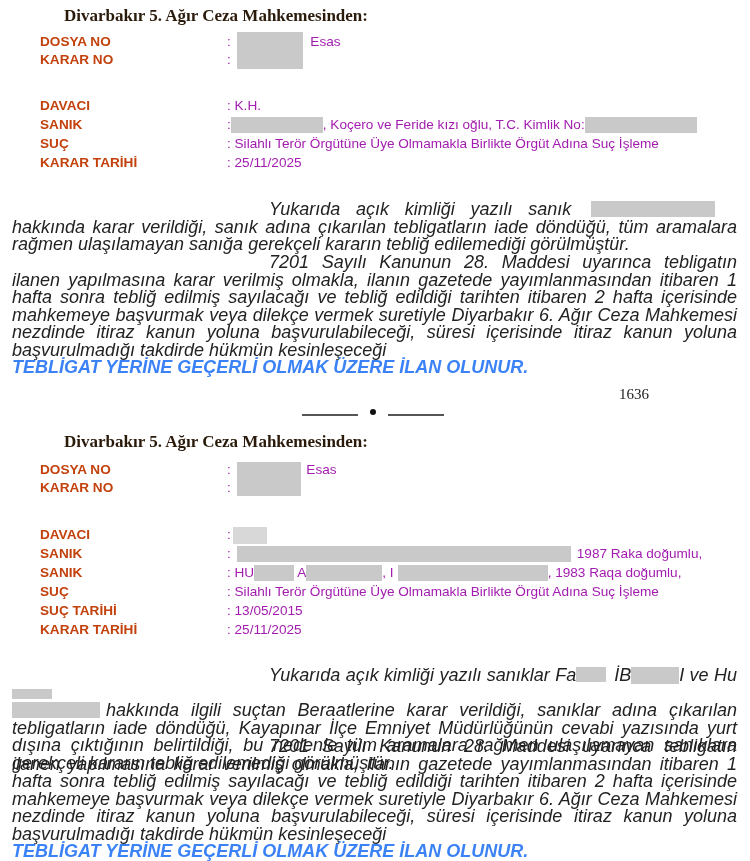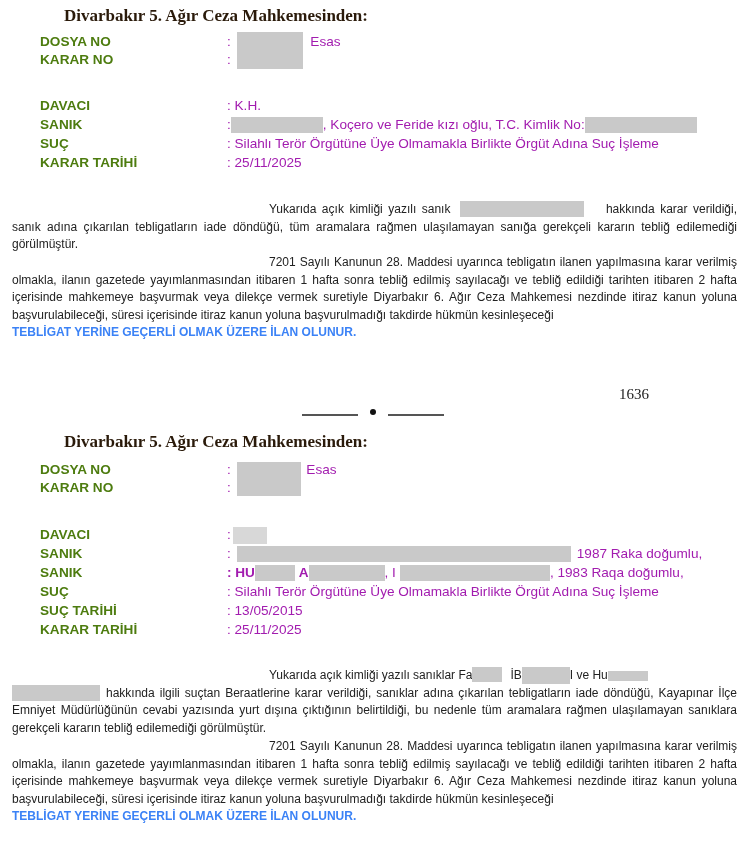--- a/index.html
+++ b/index.html
@@ -5,34 +5,34 @@
   html, body { margin: 0; padding: 0; background: #ffffff; }
   body { width: 750px; height: 861px; position: relative; overflow: hidden; color: #1a1a1a; font-family: "Liberation Sans", sans-serif; }
   .notice { position: absolute; left: 0; width: 750px; }
   .heading {
     position: absolute; left: 64px;
     font-family: "Liberation Serif", serif; font-weight: bold; font-size: 17px;
     color: #2a1a0a; text-decoration-thickness: 1.5px; text-underline-offset: 2px;
     white-space: nowrap; letter-spacing: 0px;
   }
   .field-row { position: absolute; left: 12px; height: 18px; width: 738px; font-size: 13.6px; white-space: nowrap; }
-  .field-label { position: absolute; left: 0; top: 0; font-weight: bold; color: #4d7c0f; padding-left: 28px; }
+  .field-label { position: absolute; left: 0; top: 0; font-weight: bold; color: #c2410c; padding-left: 28px; }
   .field-value { position: absolute; left: 215px; top: 0; color: #a21caf; }
   .redact { display: inline-block; background: #c9c9c9; vertical-align: top; }
   .bodytext {
-    position: absolute; left: 12px; width: 725px; font-size: 12px; line-height: 17.5px;
-    color: #222; text-align: justify; text-align-last: left;
+    position: absolute; left: 12px; width: 725px; font-size: 18px; line-height: 17.5px;
+    color: #222; text-align: justify; text-align-last: left; font-style: italic;
   }
   .indent { display: inline-block; width: 257px; }
   .closing { font-weight: bold; color: #3b82f6; }
   .pagenum { position: absolute; left: 619px; top: 386px; font-family: "Liberation Serif", serif; font-size: 15px; color: #222; }
   .separator { position: absolute; left: 302px; top: 406px; width: 145px; height: 14px; }
   .separator .line { position: absolute; top: 8px; height: 1.5px; width: 56px; background: #555; }
   .separator .dot { position: absolute; left: 68px; top: 3px; width: 6px; height: 6px; border-radius: 50%; background: #111; }
-  .b { font-weight: bold; }
+  .b { font-weight: normal; }
 </style>
 </head>
 <body>
 
 <div class="notice">
   <div class="heading" style="top:6px;">Divarbakır 5. Ağır Ceza Mahkemesinden:</div>
 
   <div class="field-row" style="top:34px;">
     <span class="field-label">DOSYA NO</span>
     <span class="field-value">

